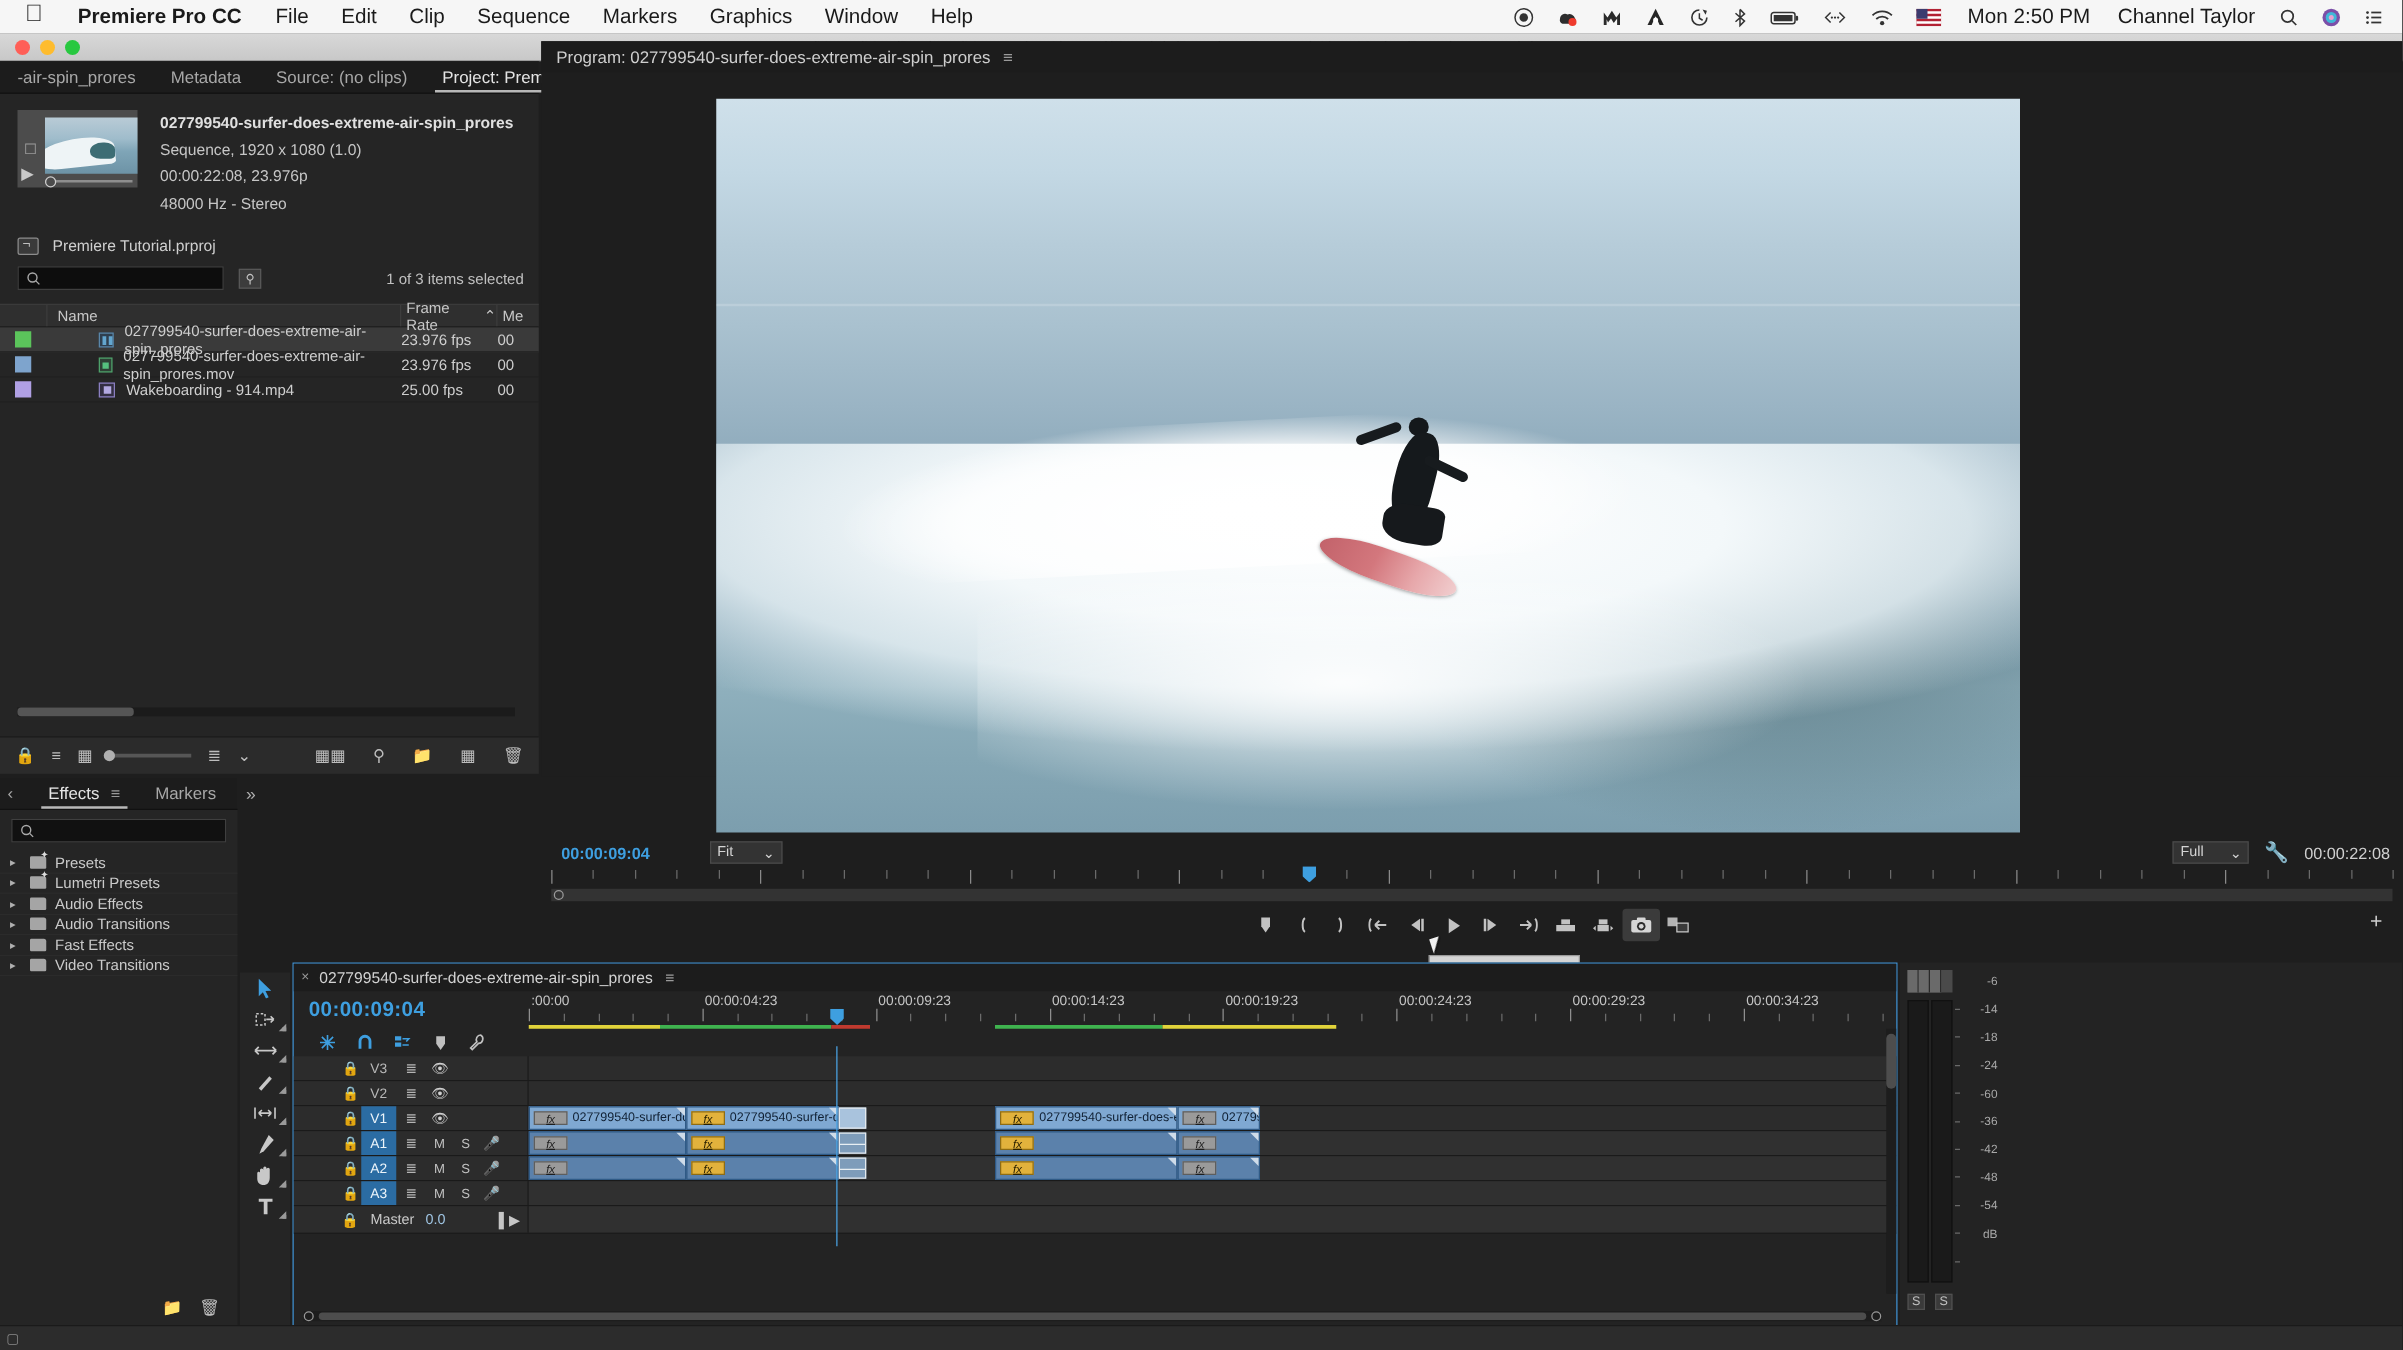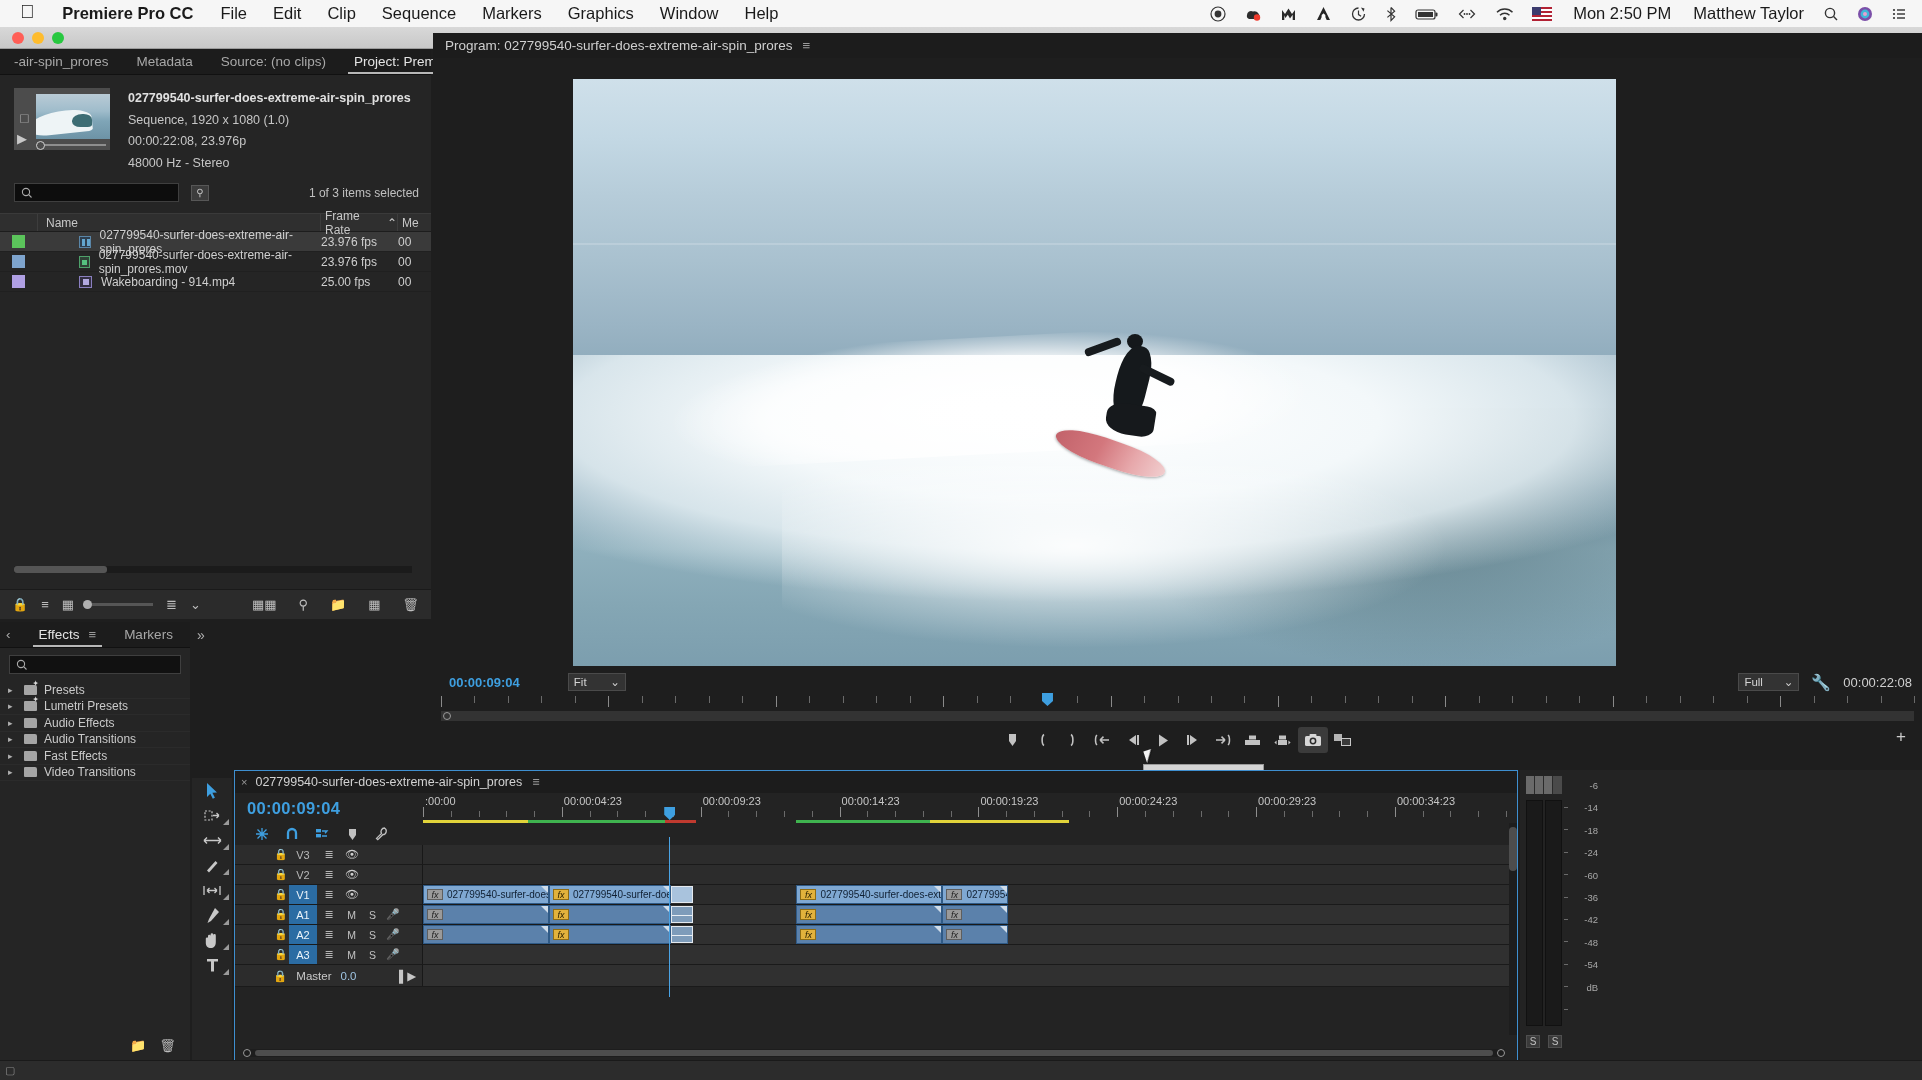--- a/index.html
+++ b/index.html
@@ -350,23 +350,23 @@
   .trk-body { flex:1; position:relative; background:#2a2a2a; }
   .trk-body.v { background:#2c2c2c; }
   .trk-body.a { background:#303030; }
   .clip {
     position:absolute; top:0; bottom:0; background:#7fa8d2; border:1px solid #2f5a86;
     display:flex; align-items:center; padding-left:3px; gap:4px;
     font-size:10px; color:#102033; overflow:hidden; white-space:nowrap;
   }
   .clip.audio { background:#5b81ab; border-color:#2f5a86; }
   .fxbadge {
-    width:16px; height:11px; background:#e2b23c; color:#2a2000; font-size:9px;
+    width:27px; height:11px; background:#e2b23c; color:#2a2000; font-size:9px;
     font-style:italic; display:flex; align-items:center; justify-content:center;
-    border:1px solid #8e6c14; flex:none;
+    border:1px solid #8e6c14; flex:none;text-decoration:underline;
   }
   .fxbadge.gray { background:#9a9a9a; border-color:#5e5e5e; color:#1d1d1d; }
   .clip .corner-tri {
     position:absolute; right:0; top:0; width:0; height:0;
     border-top:7px solid #cfdce9; border-left:7px solid transparent;
   }
   .trans-block {
     position:absolute; top:1px; bottom:1px; width:22px; background:#a9c3dd;
     border:1px solid #e4e9ee;
   }
@@ -478,21 +478,21 @@
     <div class="sysicon">
       <svg width="20" height="14" viewBox="0 0 20 14">
           <rect width="20" height="14" fill="#b22234"></rect>
           <rect y="2" width="20" height="2" fill="#fff"></rect>
           <rect y="6" width="20" height="2" fill="#fff"></rect>
           <rect y="10" width="20" height="2" fill="#fff"></rect>
           <rect width="9" height="8" fill="#3c3b6e"></rect>
         </svg>
     </div>
     <div class="clock">Mon 2:50 PM</div>
-    <div class="user">Matthew Taylor</div>
+    <div class="user">Channel Taylor</div>
     <div class="sysicon">
       <svg width="16" height="16" viewBox="0 0 16 16">
           <circle cx="7" cy="7" r="4.6" fill="none" stroke="#333" stroke-width="1.4"></circle>
           <path d="M10.6 10.6L14 14" stroke="#333" stroke-width="1.4"></path>
         </svg>
     </div>
     <div class="sysicon">
       <svg width="16" height="16" viewBox="0 0 16 16">
           <circle cx="8" cy="8" r="7" fill="#7b4fa8"></circle>
           <circle cx="8" cy="8" r="4.4" fill="#3fb8d8"></circle>
@@ -546,20 +546,24 @@
         <div class="scrub"></div>
       </div>
       <div class="proj-meta">
         <div class="name">027799540-surfer-does-extreme-air-spin_prores</div>
         <div>Sequence, 1920 x 1080 (1.0)</div>
         <div>00:00:22:08, 23.976p</div>
         <div>48000 Hz - Stereo</div>
       </div>
     </div>
 
+    <div class="proj-file-row">
+      <div class="upfolder"></div>
+      <span>Premiere Tutorial.prproj</span>
+    </div>
 
     <div class="proj-search-row">
       <div class="search-box">
         <svg width="12" height="12" viewBox="0 0 12 12">
             <circle cx="5" cy="5" r="3.6" fill="none" stroke="#aaa" stroke-width="1.1"></circle>
             <path d="M7.7 7.7L10.5 10.5" stroke="#aaa" stroke-width="1.1"></path>
           </svg>
       </div>
       <div class="find-btn">⚲</div>
       <div class="sel-count">1 of 3 items selected</div>

